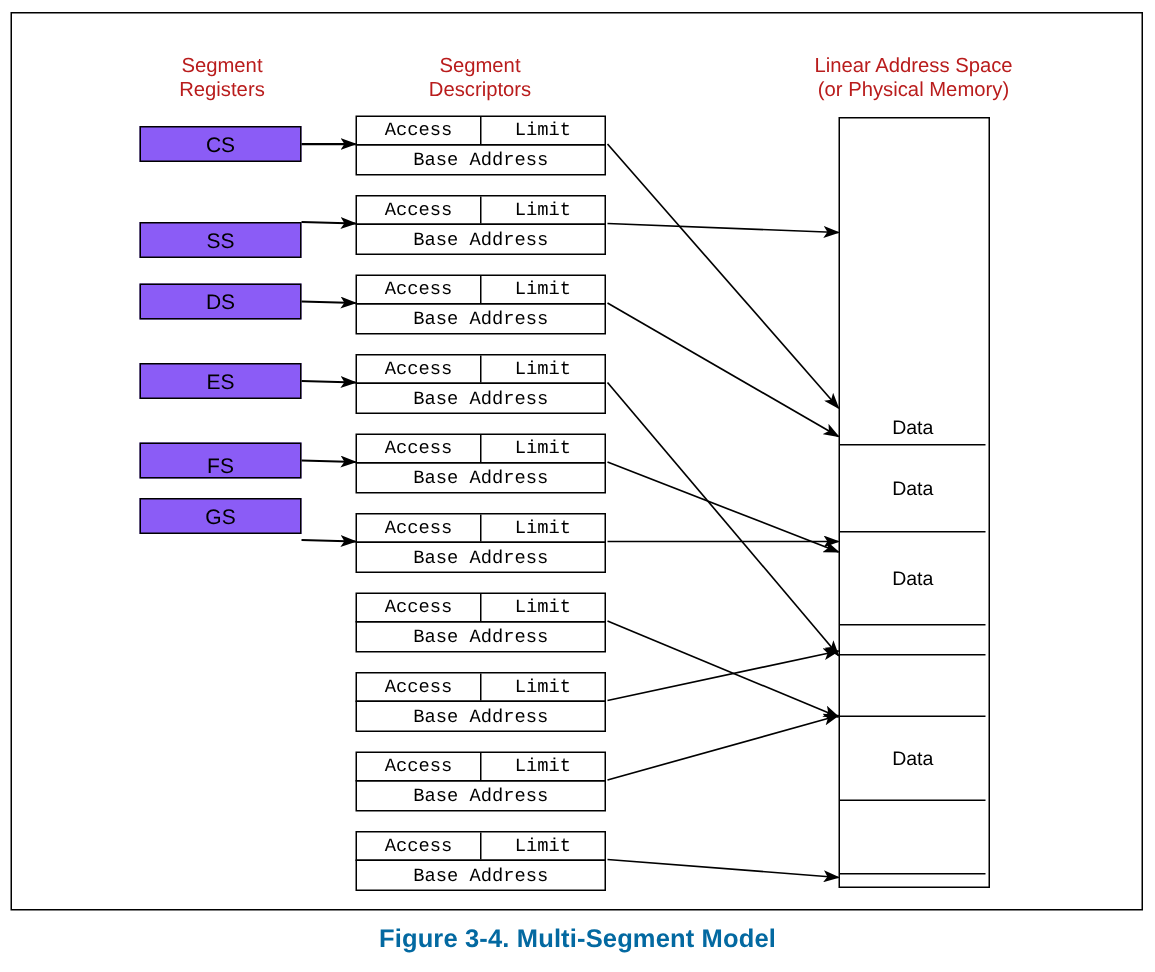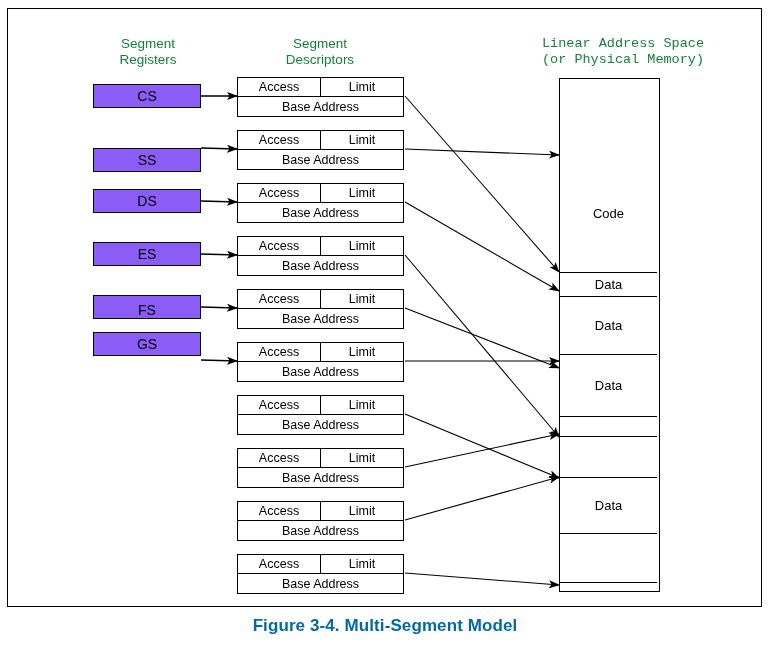--- a/index.html
+++ b/index.html
@@ -3,29 +3,29 @@
 <meta charset="utf-8">
 <style>
   html,body{margin:0;padding:0;background:#ffffff;}
   body{width:770px;height:648px;position:relative;overflow:hidden;
        font-family:"Liberation Sans","DejaVu Sans",sans-serif;color:#000;}
 
   #figure-frame{position:absolute;left:7px;top:8px;width:755px;height:599px;
         border:1.6px solid #000;box-sizing:border-box;}
 
   .col-head{position:absolute;text-align:center;font-size:13.5px;line-height:15.5px;
-        color:#15803d;white-space:pre-line;}
+        color:#b91c1c;white-space:pre-line;}
 
   
   .reg-box{position:absolute;width:108px;height:24px;border:1.5px solid #000;
         box-sizing:border-box;background:#8b5cf6;display:flex;align-items:center;
         justify-content:center;font-size:14px;}
 
   
-  .desc{position:absolute;width:167px;height:40px;box-sizing:border-box;background:#fff;}
+  .desc{position:absolute;width:167px;height:40px;box-sizing:border-box;background:#fff;font-family:Liberation Mono, monospace;}
   .desc .row1{position:absolute;left:0;top:0;width:167px;height:20px;
         border:1.5px solid #000;box-sizing:border-box;display:flex;}
   .desc .row1 .cell{flex:0 0 83px;display:flex;align-items:center;justify-content:center;
         font-size:12.5px;box-sizing:border-box;}
   .desc .row1 .cell.left{border-right:1.5px solid #000;}
   .desc .row1 .cell.right{flex:1;}
   .desc .row2{position:absolute;left:0;top:19px;width:167px;height:21px;
         border:1.5px solid #000;box-sizing:border-box;display:flex;align-items:center;
         justify-content:center;font-size:12.5px;}
 
@@ -48,21 +48,21 @@
 <body>
 
 <div id="figure-frame"></div>
 
 <div class="col-head" style="left:78px;top:36px;width:140px;">Segment
 Registers</div>
 
 <div class="col-head" style="left:250px;top:36px;width:140px;">Segment
 Descriptors</div>
 
-<div class="col-head" style="left:523px;top:36px;width:200px;font-family:Liberation Mono, monospace;">Linear Address Space
+<div class="col-head" style="left:509px;top:36px;width:200px;">Linear Address Space
 (or Physical Memory)</div>
 
 <div class="reg-box" style="left:93px;top:84px;">
     <span>CS</span>
   </div>
 <div class="reg-box" style="left:93px;top:136px;margin-top:12px;">
     <span>SS</span>
   </div>
 <div class="reg-box" style="left:93px;top:189px;">
     <span>DS</span>
@@ -151,21 +151,20 @@
 
 <div class="desc" style="left:237px;top:554px;">
   <div class="row1">
     <div class="cell left">Access</div>
     <div class="cell right">Limit</div>
   </div>
   <div class="row2">Base Address</div>
 </div>
 
 <div id="mem-col">
-  <div class="mem-block" style="top:76px;height:118px;">Code</div>
   <div class="mem-block" style="top:194px;height:24px;">Data</div>
   <div class="mem-block" style="top:218px;height:58px;">Data</div>
   <div class="mem-block" style="top:276px;height:62px;">Data</div>
   <div class="mem-block" style="top:338px;height:20px;"></div>
   <div class="mem-block" style="top:358px;height:41px;"></div>
   <div class="mem-block" style="top:399px;height:56px;">Data</div>
   <div class="mem-block" style="top:455px;height:49px;"></div>
   <div class="mem-block last" style="top:504px;height:46px;"></div>
 </div>
 

